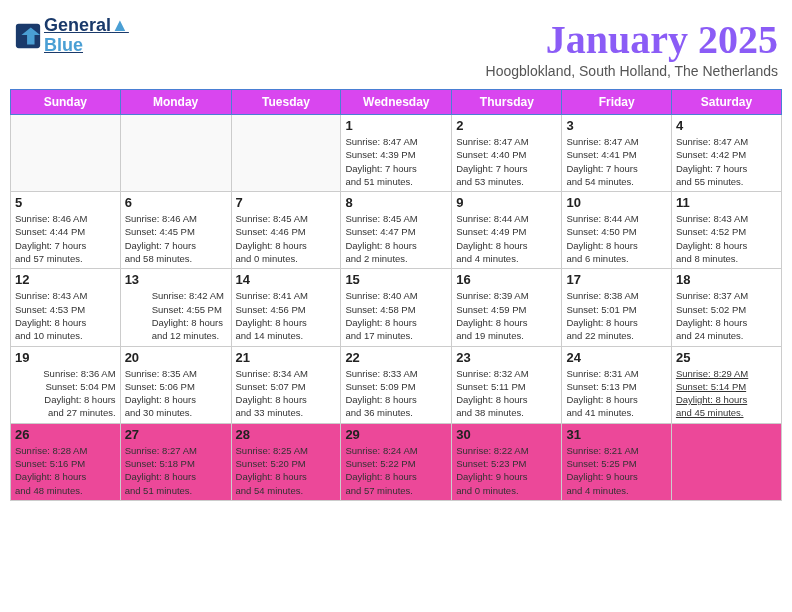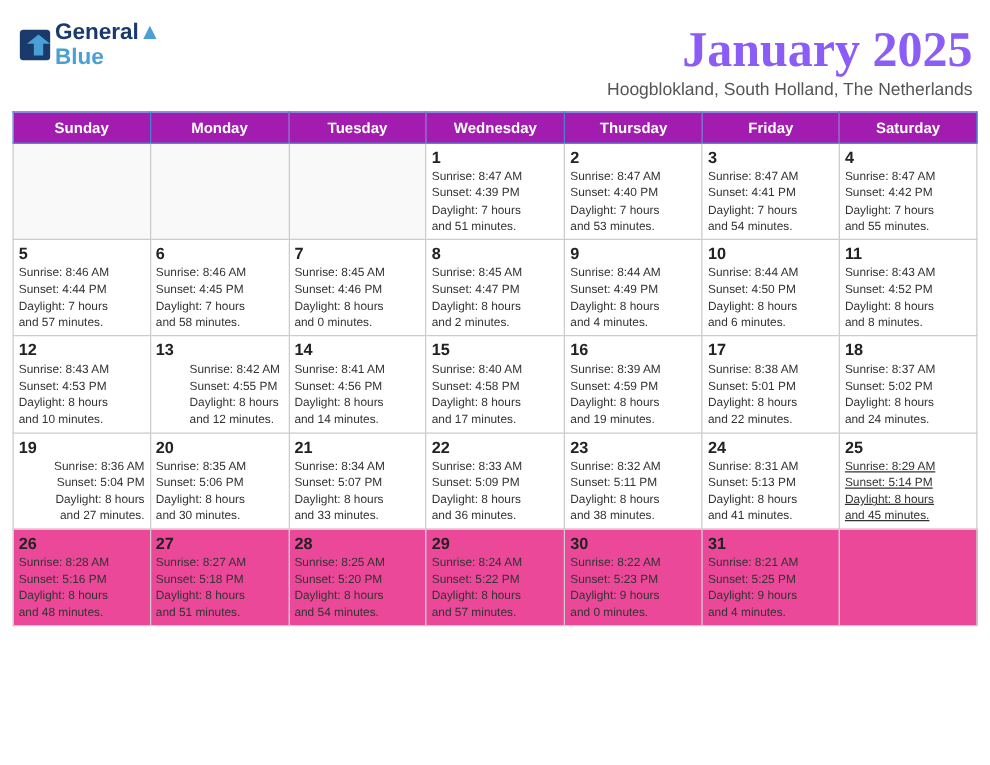--- a/index.html
+++ b/index.html
@@ -19,20 +19,21 @@
     }
     .logo {
       display: flex;
       align-items: center;
     }
     .logo-text {
       font-size: 18px;
       font-weight: bold;
       color: #1a3a6b;
       line-height: 1.1;
+      text-decoration: underline;
     }
     .logo-text span {
       color: #4a9fd4;
     }
     .logo-icon {
       width: 28px;
       height: 28px;
       margin-right: 2px;
     }
     .title-block {
@@ -47,21 +48,21 @@
     .location-title {
       font-size: 14px;
       color: #555;
     }
     .calendar {
       width: 100%;
       border-collapse: collapse;
       border: 1px solid #ccc;
     }
     .calendar th {
-      background-color: #a21caf;
+      background-color: #d946ef;
       color: #fff;
       font-size: 12px;
       font-weight: bold;
       text-align: center;
       padding: 5px 2px;
       border: 1px solid #4a7fd4;
     }
     .calendar td {
       border: 1px solid #ccc;
       vertical-align: top;

